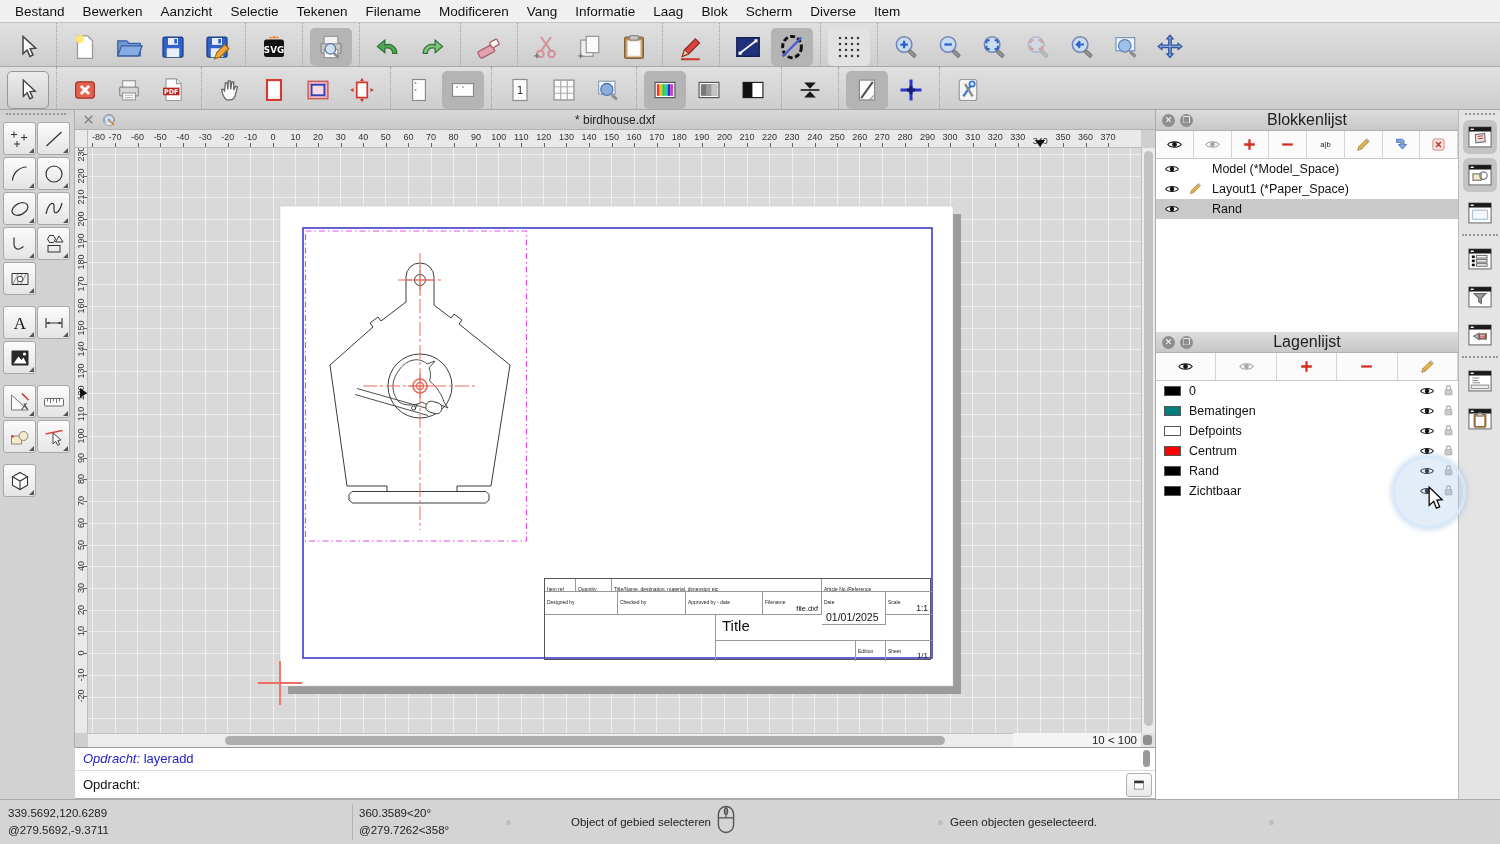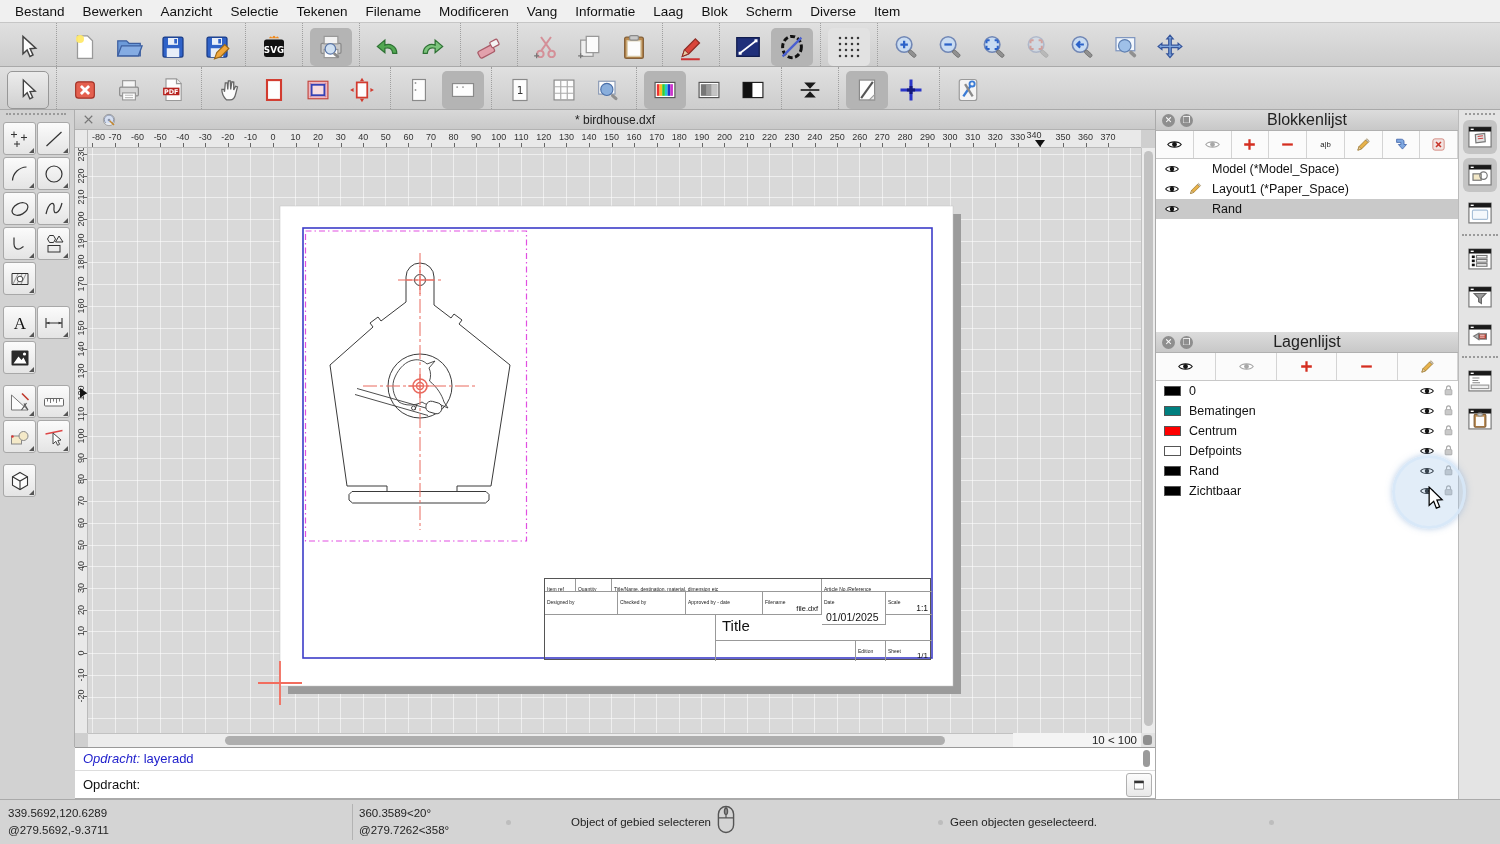--- a/index.html
+++ b/index.html
@@ -682,21 +682,21 @@
       <div class="rlabel" style="left: 825.53px; top: 2px; width: 28px; text-align: center;">290</div>
       <div class="htick" style="left: 839.53px;"></div>
       <div class="rlabel" style="left: 848.1px; top: 2px; width: 28px; text-align: center;">300</div>
       <div class="htick" style="left: 862.1px;"></div>
       <div class="rlabel" style="left: 870.67px; top: 2px; width: 28px; text-align: center;">310</div>
       <div class="htick" style="left: 884.67px;"></div>
       <div class="rlabel" style="left: 893.24px; top: 2px; width: 28px; text-align: center;">320</div>
       <div class="htick" style="left: 907.24px;"></div>
       <div class="rlabel" style="left: 915.81px; top: 2px; width: 28px; text-align: center;">330</div>
       <div class="htick" style="left: 929.81px;"></div>
-      <div class="rlabel" style="left: 938.38px; top: 0; width: 28px; text-align: left;">340</div>
+      <div class="rlabel" style="left: 938.38px; top: 6px; width: 28px; text-align: center;">340</div>
       <div class="htick" style="left: 952.38px;"></div>
       <div class="rlabel" style="left: 960.95px; top: 2px; width: 28px; text-align: center;">350</div>
       <div class="htick" style="left: 974.95px;"></div>
       <div class="rlabel" style="left: 983.52px; top: 2px; width: 28px; text-align: center;">360</div>
       <div class="htick" style="left: 997.52px;"></div>
       <div class="rlabel" style="left: 1006.09px; top: 2px; width: 28px; text-align: center;">370</div>
       <div class="htick" style="left: 1020.09px;"></div>
       <div class="hmarker" style="left: 947.38px;"></div>
     </div>
   <div id="vruler" class="abs">
@@ -960,34 +960,34 @@
           <div class="row-icon" style="left: 263px;"><svg viewBox="0 0 24 24" width="16" height="16">
               <path d="M2.5 12 C6 7 18 7 21.5 12 C18 17 6 17 2.5 12 Z" fill="#fff" stroke="#151515" stroke-width="1.6"></path>
               <circle cx="12" cy="12" r="3.4" fill="#151515"></circle>
             </svg></div>
           <div class="row-icon" style="left: 285px;"><svg viewBox="0 0 24 24" width="15" height="15">
               <rect x="6.5" y="10.5" width="11" height="8.5" rx="1.2" fill="#c9c9c9" stroke="#9a9a9a"></rect>
               <path d="M8.8 10.5 V8.2 C8.8 5.8 10.2 4.5 12 4.5 C13.8 4.5 15.2 5.8 15.2 8.2 V10.5" fill="none" stroke="#ababab" stroke-width="1.8"></path>
             </svg></div>
         </div>
         <div class="list-row">
-          <div class="swatch" style="background: rgb(255, 0, 0);"></div>
-          <div style="margin-left: 33px;">Centrum</div>
+          <div class="swatch" style="background: rgb(255, 255, 255);"></div>
+          <div style="margin-left: 33px;">Defpoints</div>
           <div class="row-icon" style="left: 263px;"><svg viewBox="0 0 24 24" width="16" height="16">
               <path d="M2.5 12 C6 7 18 7 21.5 12 C18 17 6 17 2.5 12 Z" fill="#fff" stroke="#151515" stroke-width="1.6"></path>
               <circle cx="12" cy="12" r="3.4" fill="#151515"></circle>
             </svg></div>
           <div class="row-icon" style="left: 285px;"><svg viewBox="0 0 24 24" width="15" height="15">
               <rect x="6.5" y="10.5" width="11" height="8.5" rx="1.2" fill="#c9c9c9" stroke="#9a9a9a"></rect>
               <path d="M8.8 10.5 V8.2 C8.8 5.8 10.2 4.5 12 4.5 C13.8 4.5 15.2 5.8 15.2 8.2 V10.5" fill="none" stroke="#ababab" stroke-width="1.8"></path>
             </svg></div>
         </div>
         <div class="list-row">
-          <div class="swatch" style="background: rgb(255, 255, 255);"></div>
-          <div style="margin-left: 33px;">Defpoints</div>
+          <div class="swatch" style="background: rgb(255, 0, 0);"></div>
+          <div style="margin-left: 33px;">Centrum</div>
           <div class="row-icon" style="left: 263px;"><svg viewBox="0 0 24 24" width="16" height="16">
               <path d="M2.5 12 C6 7 18 7 21.5 12 C18 17 6 17 2.5 12 Z" fill="#fff" stroke="#151515" stroke-width="1.6"></path>
               <circle cx="12" cy="12" r="3.4" fill="#151515"></circle>
             </svg></div>
           <div class="row-icon" style="left: 285px;"><svg viewBox="0 0 24 24" width="15" height="15">
               <rect x="6.5" y="10.5" width="11" height="8.5" rx="1.2" fill="#c9c9c9" stroke="#9a9a9a"></rect>
               <path d="M8.8 10.5 V8.2 C8.8 5.8 10.2 4.5 12 4.5 C13.8 4.5 15.2 5.8 15.2 8.2 V10.5" fill="none" stroke="#ababab" stroke-width="1.8"></path>
             </svg></div>
         </div>
         <div class="list-row">

